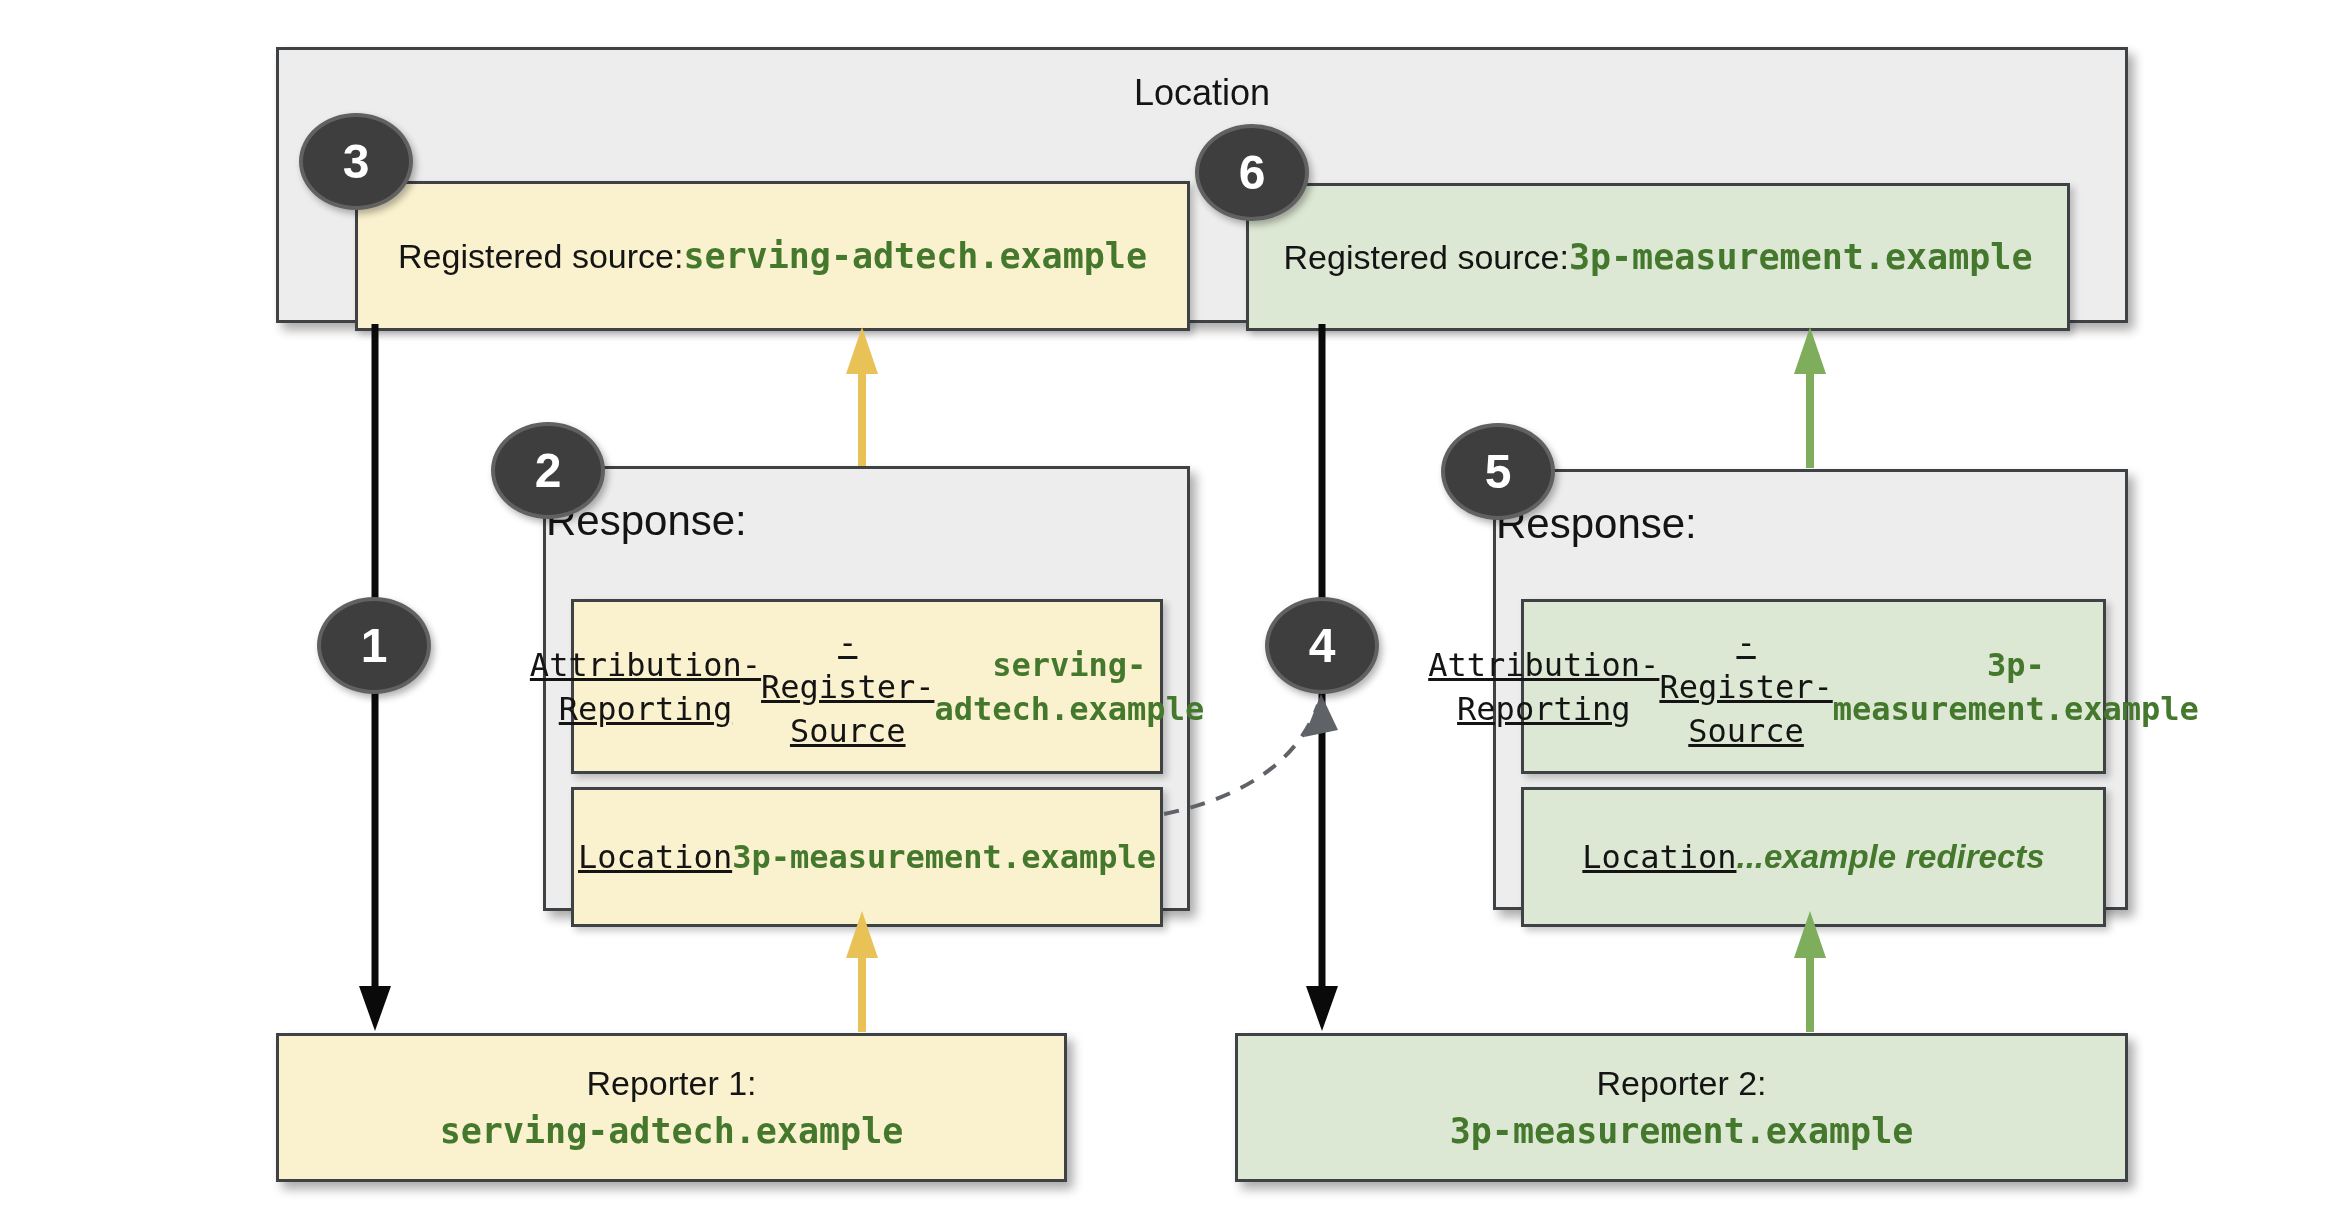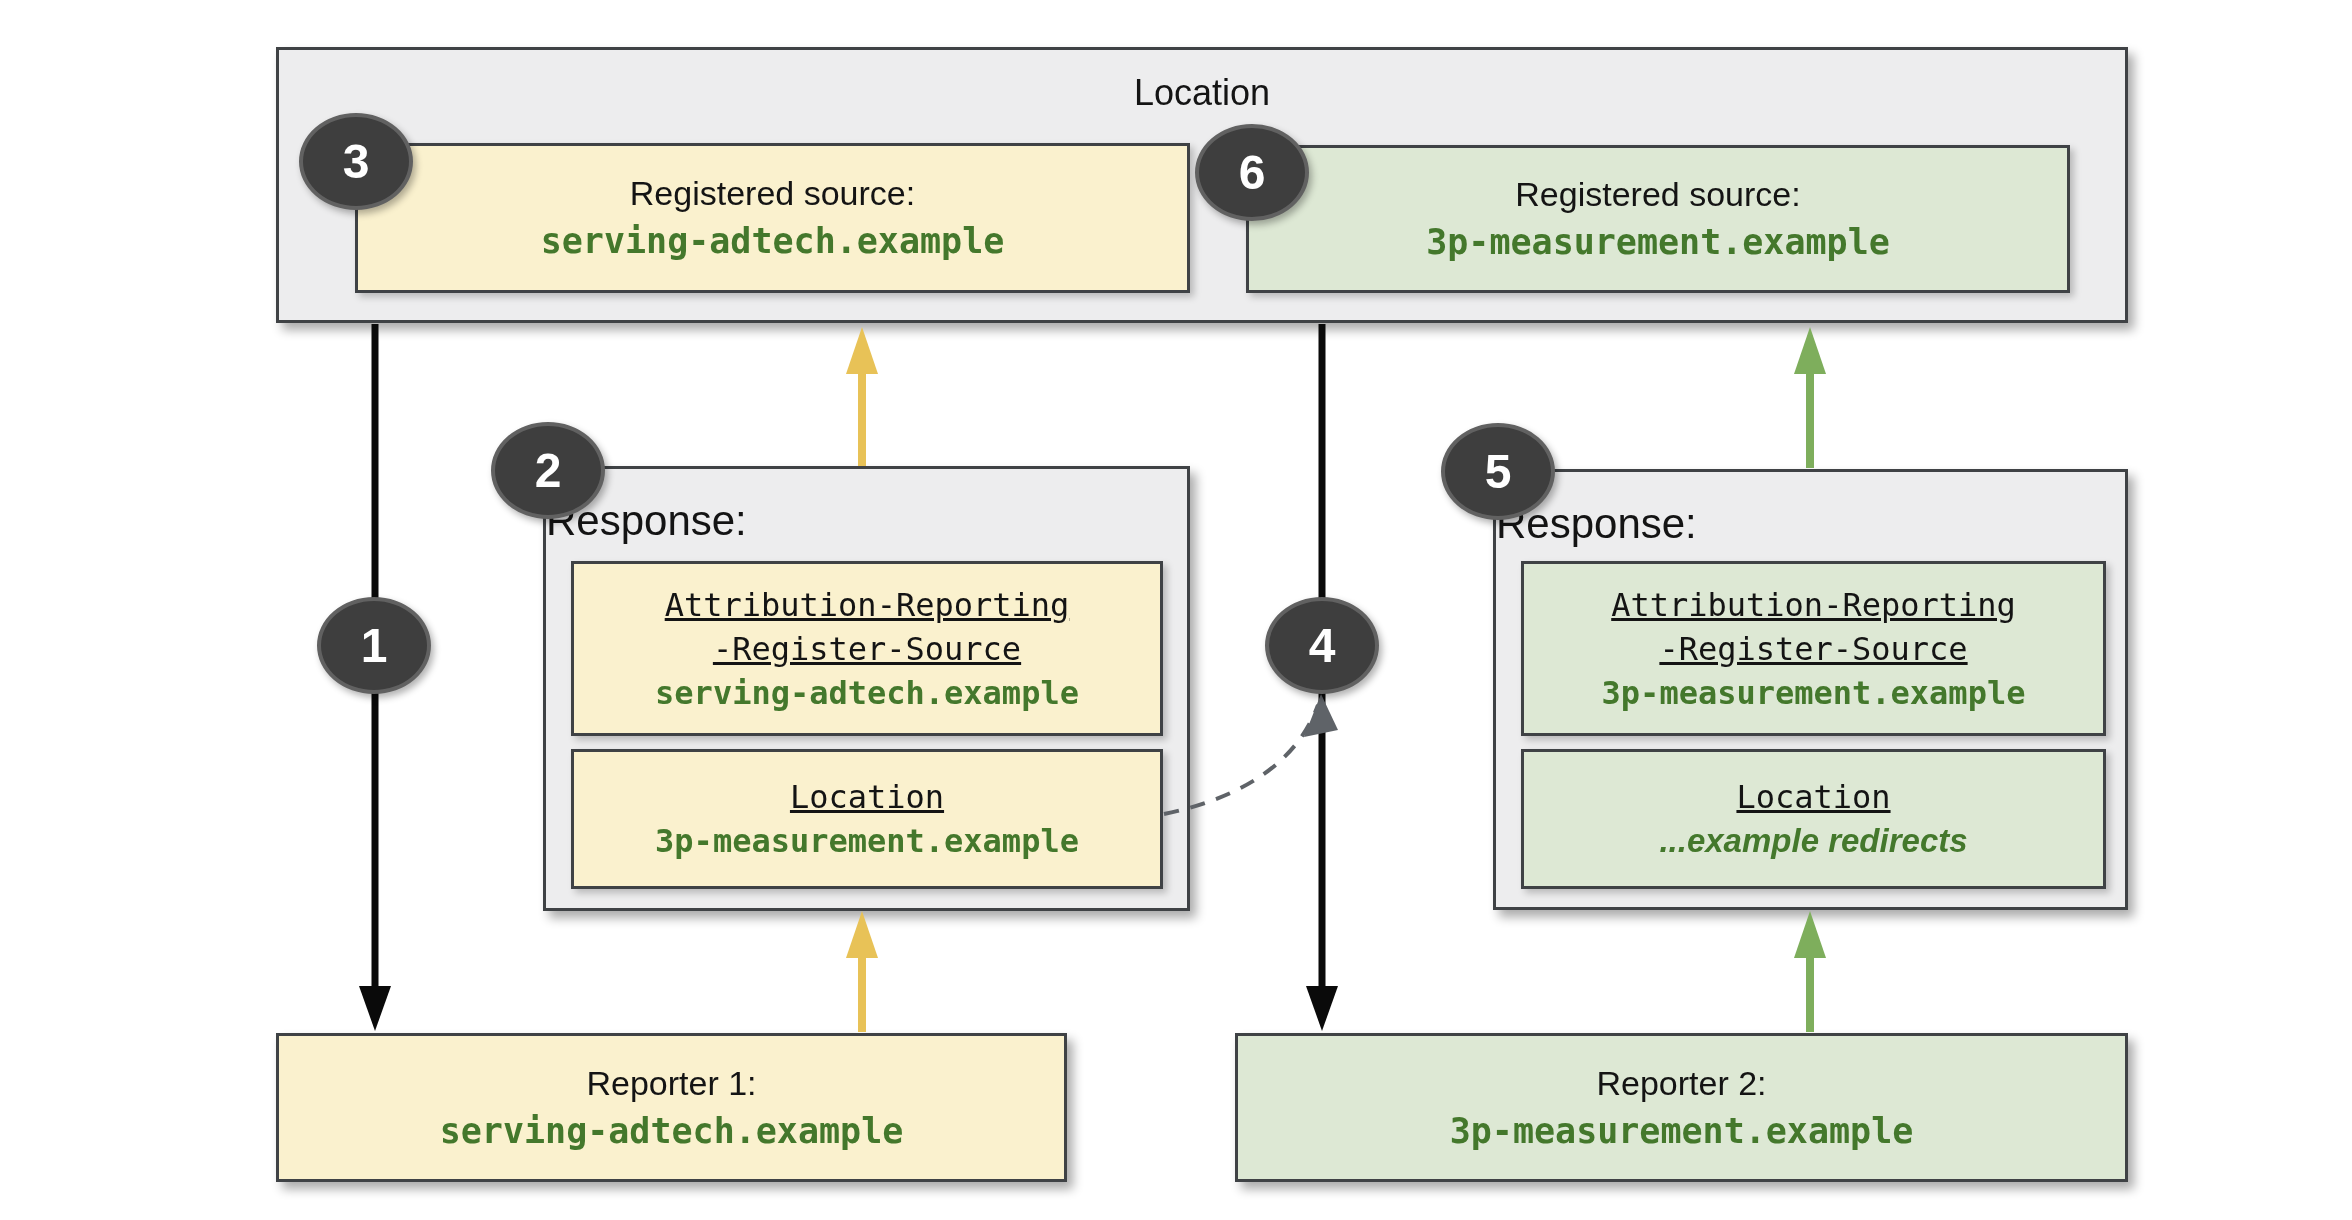--- a/index.html
+++ b/index.html
@@ -14,23 +14,24 @@
     position: absolute; box-sizing: border-box;
     background: var(--panel-fill, #ededee);
     border: 3px solid var(--panel-border, #3f4245);
     box-shadow: 6px 7px 10px rgba(0,0,0,0.33);
     z-index: 10;
   }
   .innerbox {
     position: absolute; box-sizing: border-box;
     border: 3px solid var(--panel-border, #3f4245);
     box-shadow: 4px 4px 7px rgba(0,0,0,0.22);
-    display: flex; flex-direction: column;
+    display: flex; flex-direction: row;
     align-items: center; justify-content: center;
     text-align: center;
+    margin-top: 38px;
   }
   .centerbox {
     display: flex; flex-direction: column;
     align-items: center; justify-content: center; text-align: center;
   }
   .fill-yellow { background: var(--yellow-fill, #faf1ce); }
   .fill-green  { background: var(--green-fill, #dde8d4); }
   .browser-title { position: absolute; left: 0; right: 0; top: 22px; text-align: center;
                    font-size: 36px; color: var(--ink, #141414); z-index: 11; }
   .resp-title { position: absolute; left: 0; right: 0; top: 28px; text-align: left;

